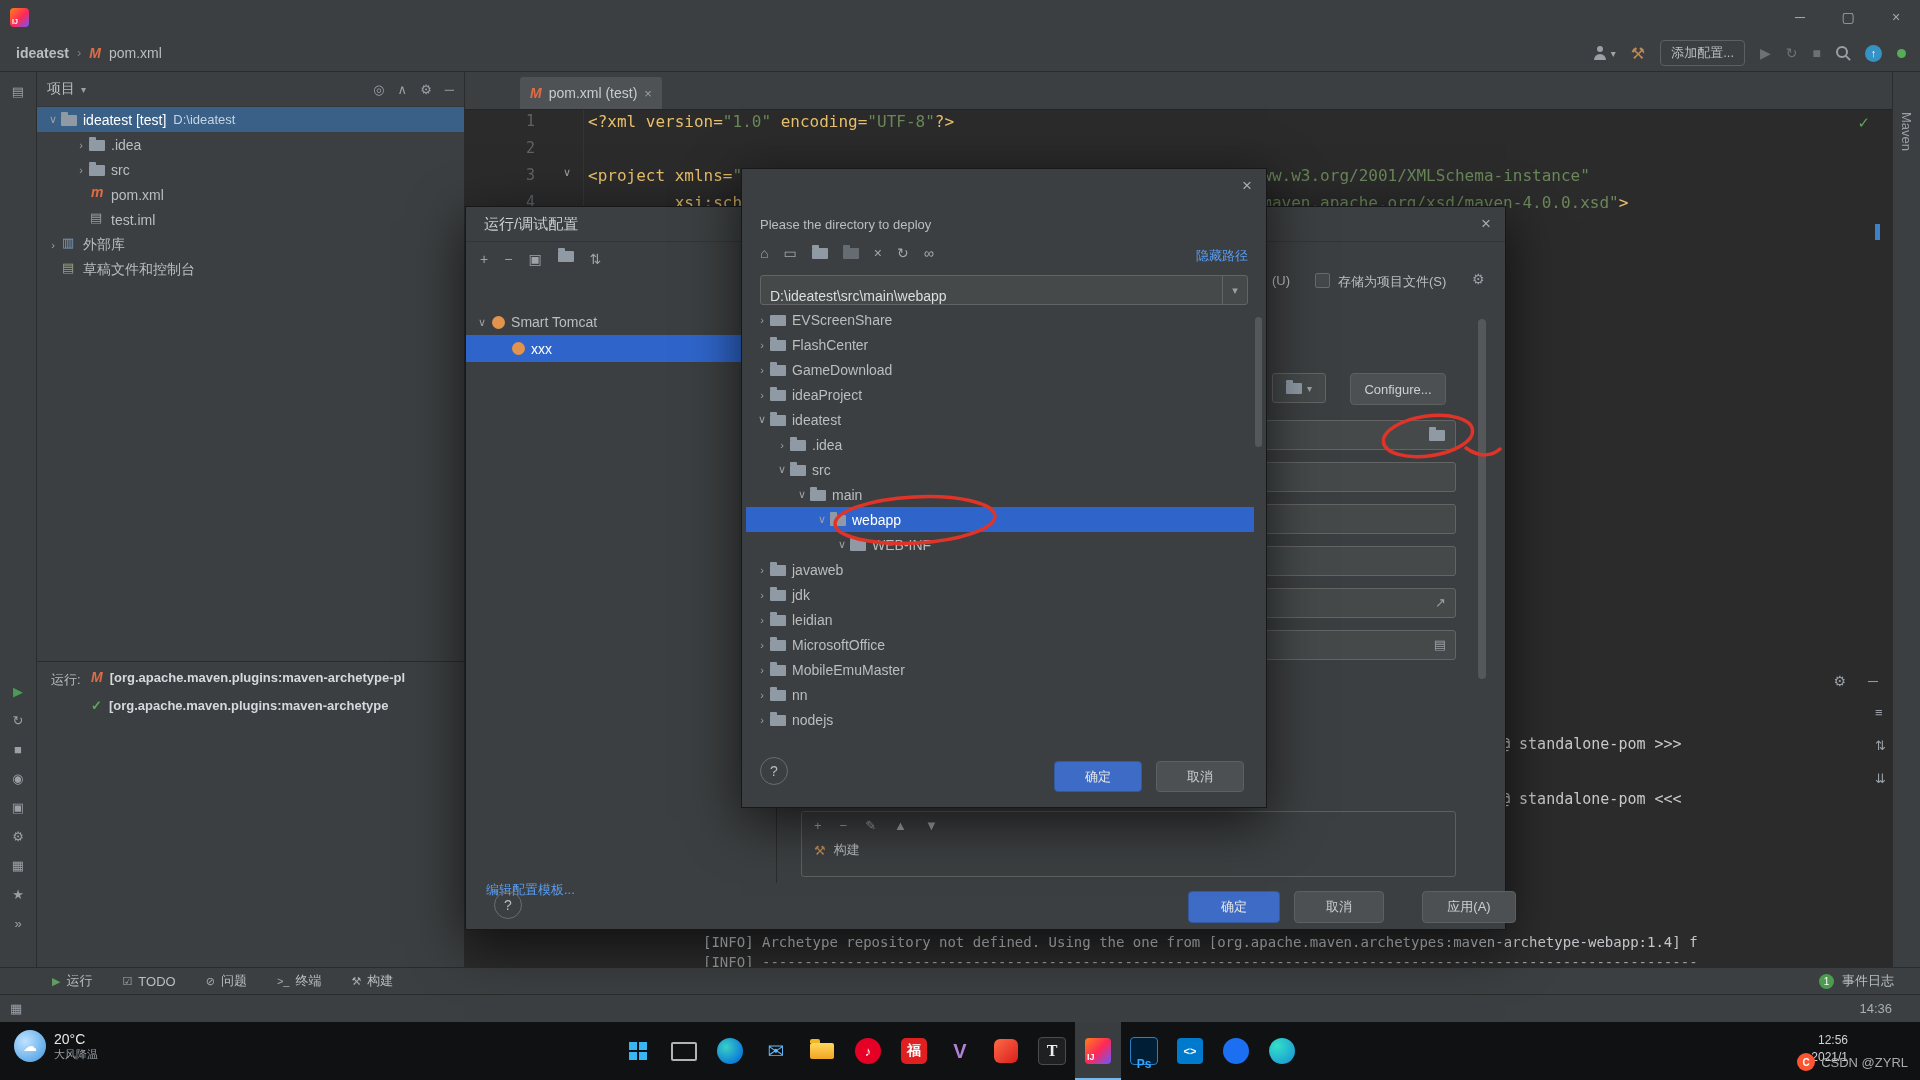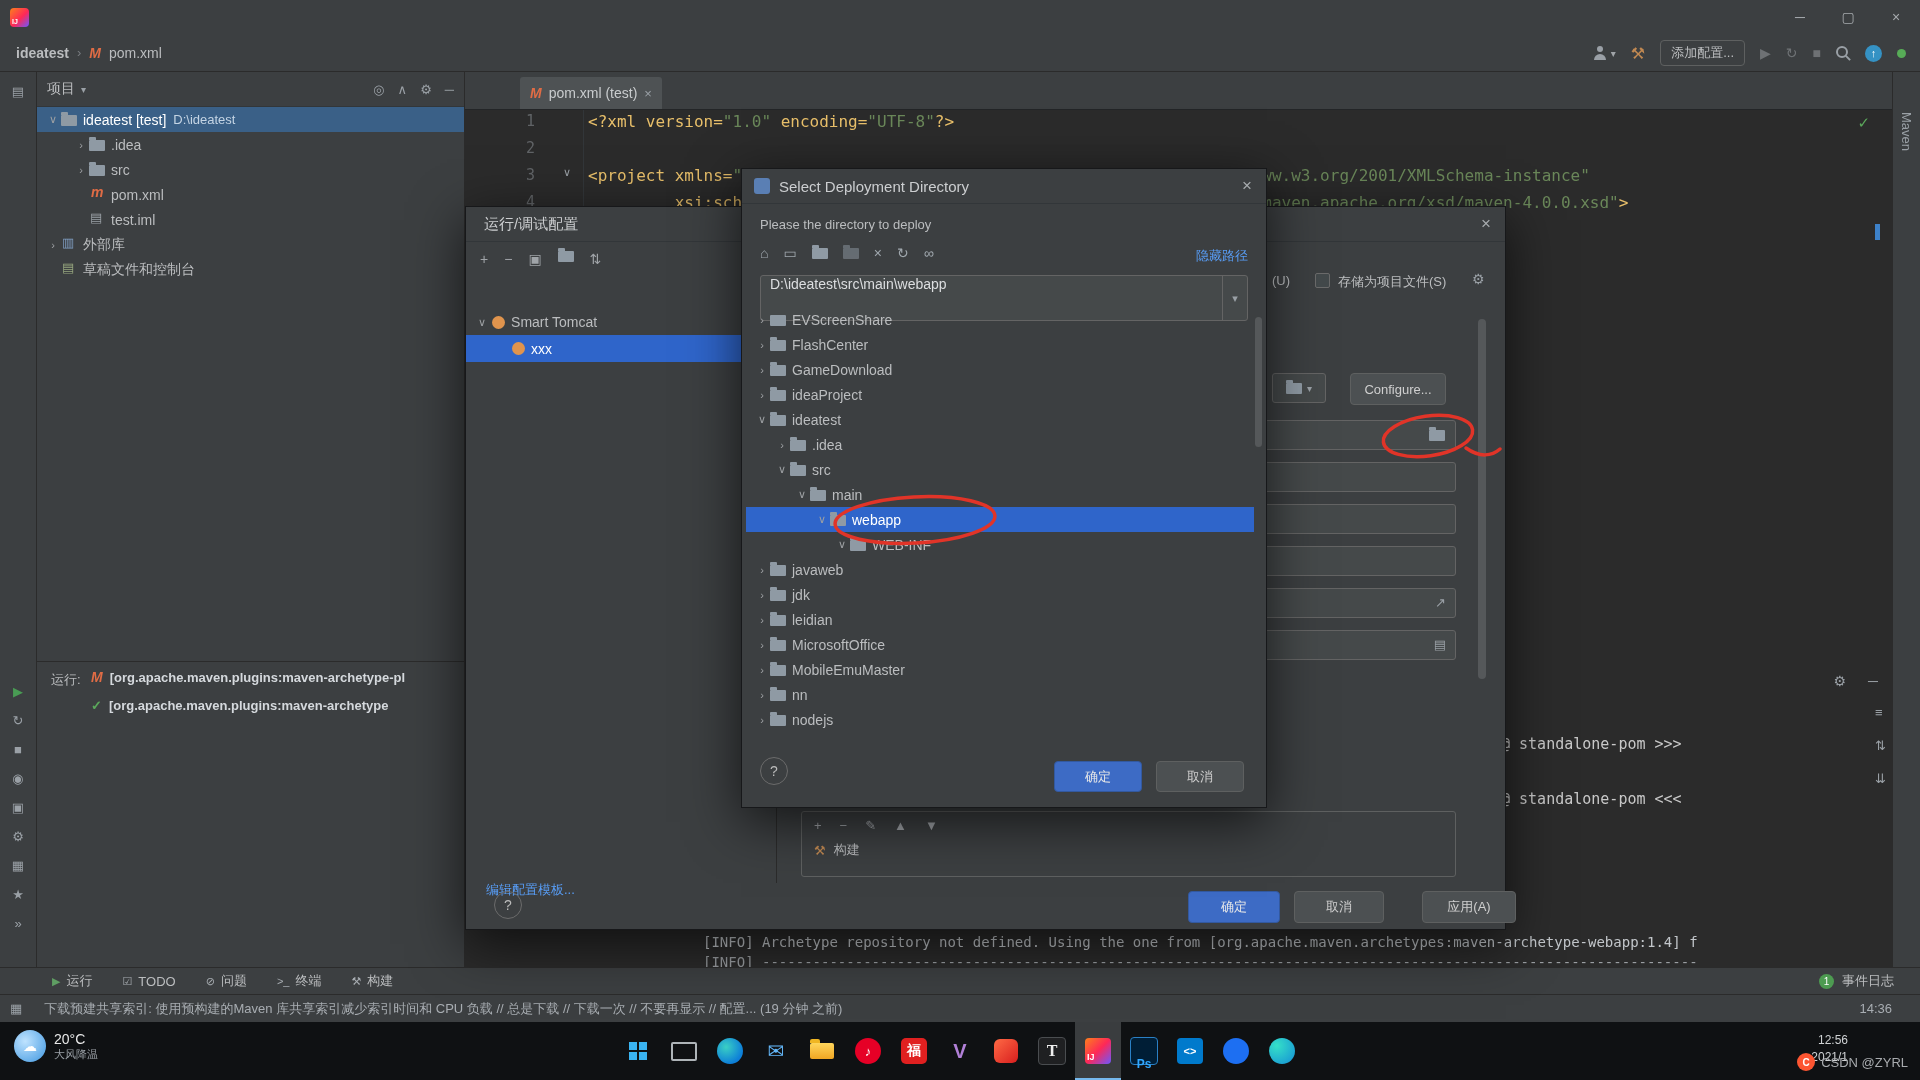--- a/index.html
+++ b/index.html
@@ -142,21 +142,21 @@
   .bl-toolbar{display:flex;gap:18px;color:#a0a4a8;font-size:13px;padding:6px 0 0 12px;}
   .bl-row{display:flex;align-items:center;gap:8px;padding:8px 0 0 12px;font-size:13px;color:#bbbdbf;}
   .hammer{color:#c18952;font-size:13px;}
   .rc-scroll{position:absolute;left:1012px;top:112px;width:8px;height:360px;background:#55585a;border-radius:4px;}
   
   .dd-dlg{left:741px;top:168px;width:526px;height:640px;z-index:20;}
   .dd-ico{width:16px;height:16px;margin-left:12px;border-radius:3px;background:#5a7fb4;flex:none;}
   .dd-sub{position:absolute;left:18px;top:48px;font-size:13px;color:#bbbdbf;}
   .dd-toolbar{position:absolute;left:18px;top:76px;display:flex;align-items:center;gap:15px;color:#a0a8ae;font-size:14px;}
   .dd-hidepath{position:absolute;right:18px;top:78px;}
-  .dd-combo{position:absolute;left:18px;top:106px;width:488px;height:46px;display:flex;align-items:flex-start;}
+  .dd-combo{position:absolute;left:18px;top:106px;width:488px;height:30px;display:flex;align-items:flex-end;}
   .dd-combo .pathtext{flex:1;padding:0 9px;font-size:14px;color:#dcdee0;white-space:nowrap;overflow:hidden;}
   .combo-arrow{width:24px;height:100%;border-left:1px solid #646464;display:flex;align-items:center;justify-content:center;color:#9aa0a6;font-size:11px;}
   .dd-rows{position:absolute;left:4px;top:146px;width:508px;height:416px;overflow:hidden;}
   .dd-rows > div.t-row:first-of-type{margin-top:-8px;}
   .t-row{height:25px;display:flex;align-items:center;font-size:14px;color:#bbbdbf;padding-left:8px;white-space:nowrap;}
   .t-row.selected{background:#2f65ca;color:#fff;}
   .dd-scroll{position:absolute;right:4px;top:148px;width:7px;height:130px;background:#55585a;border-radius:4px;}
   .dd-hint{position:absolute;left:0;top:564px;width:100%;text-align:center;font-size:12px;color:#7e7e7e;}
   
   .anno{left:0;top:0;width:1920px;height:1080px;z-index:30;pointer-events:none;}
@@ -390,21 +390,20 @@
         </span>
       </div>
     <div class="tw-right">
       <span class="badge-green">1</span>
       <span>事件日志</span>
     </div>
   </div>
 
   <div class="abs statusbar">
     <span class="sb-icon">▦</span>
-    <span class="sb-msg">下载预建共享索引: 使用预构建的Maven 库共享索引减少索引时间和 CPU 负载 // 总是下载 // 下载一次 // 不要再显示 // 配置... (19 分钟 之前)</span>
     <span class="sb-time">14:36</span>
   </div>
 
   <div class="abs taskbar">
     <div class="weather">
       <span class="weather-ico">☁</span>
       <span>
           <div class="wx-t">20°C</div>
       <div class="wx-d">大风降温</div>
         </span>
@@ -581,24 +580,20 @@
       </div>
     </div>
 
     <div class="help-circle abs" style="left:28px;top:684px;">?</div>
     <div class="blue-btn abs" style="left:722px;top:684px;width:90px;height:30px;">确定</div>
     <div class="gray-btn abs" style="left:828px;top:684px;width:88px;height:30px;">取消</div>
     <div class="gray-btn abs" style="left:956px;top:684px;width:92px;height:30px;">应用(A)</div>
   </div>
 
   <div class="abs dialog dd-dlg">
-    <div class="dlg-titlebar">
-      <span class="dd-ico"></span>
-      <span class="dlg-title" style="margin-left:9px;">Select Deployment Directory</span>
-    </div>
     <span class="dlg-close">×</span>
     <div class="dd-sub">Please the directory to deploy</div>
 
     <div class="dd-toolbar">
       <span>⌂</span>
       <span>▭</span>
       <span class="tree-icon icon-folder" style="margin:0;"></span>
       <span class="tree-icon icon-folder dim" style="margin:0;"></span>
       <span>×</span>
       <span>↻</span>

